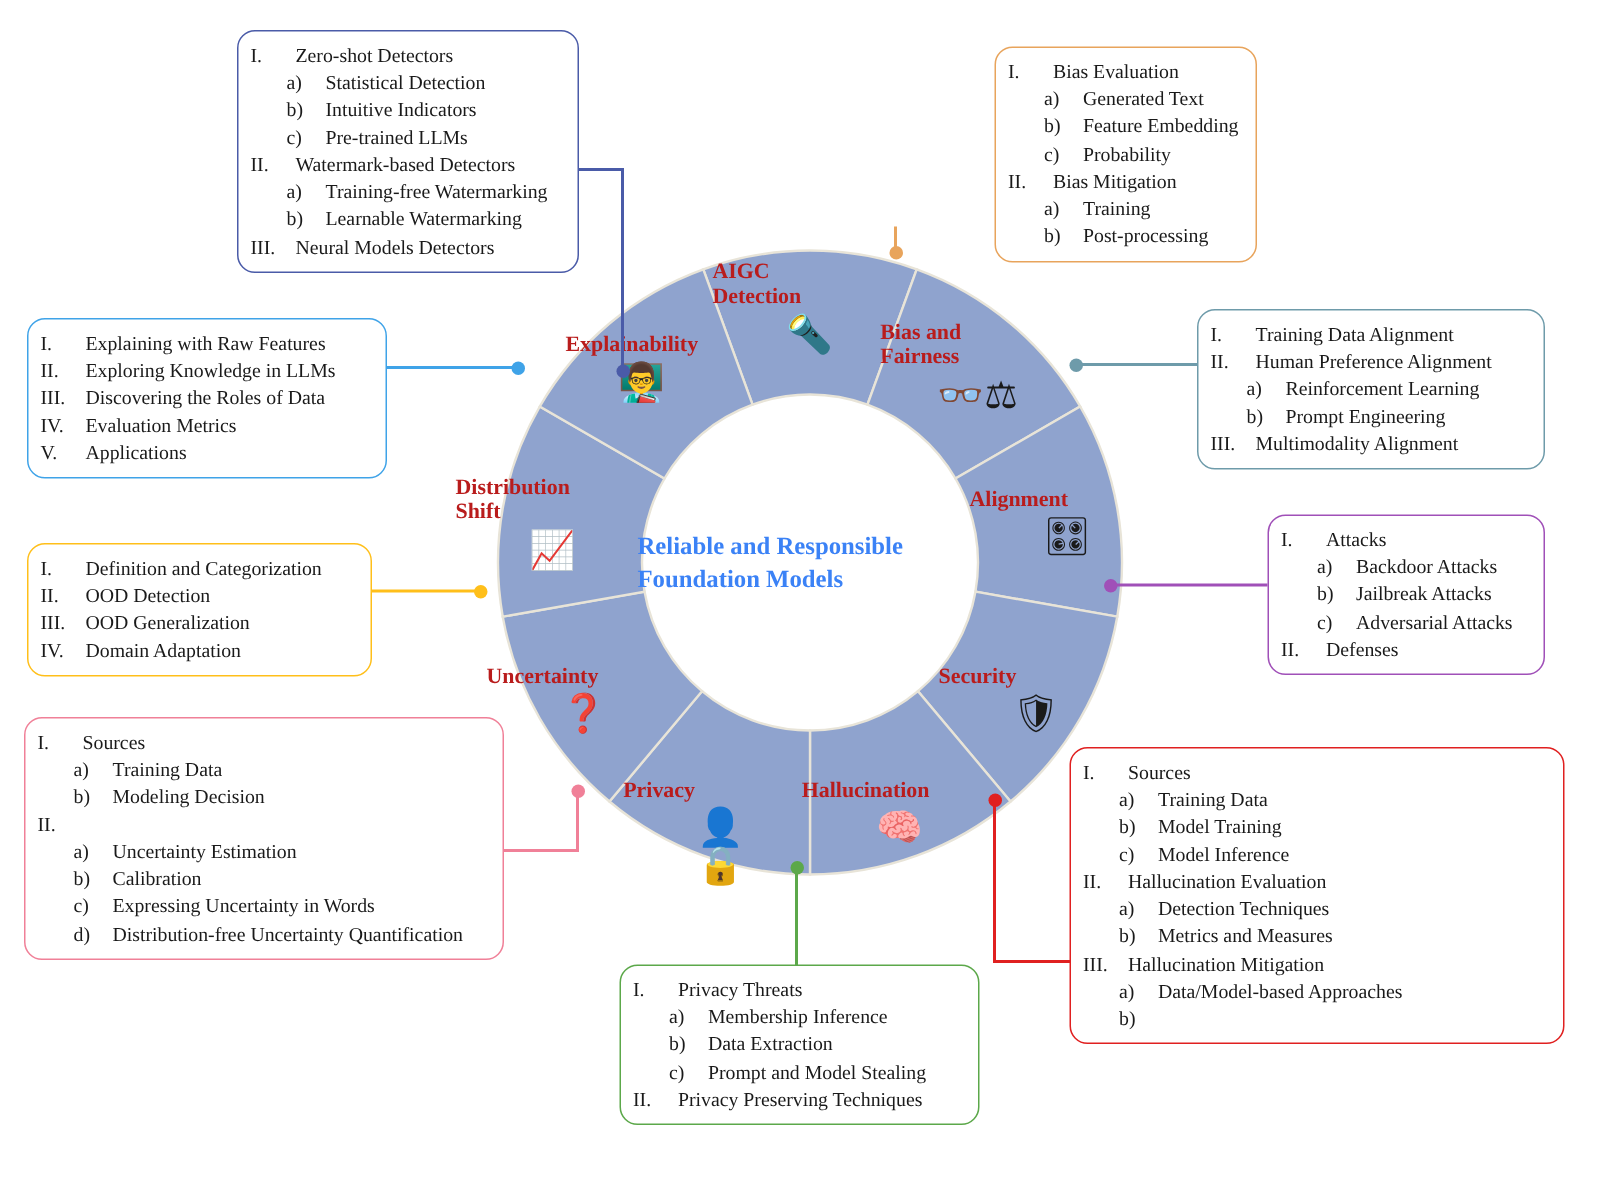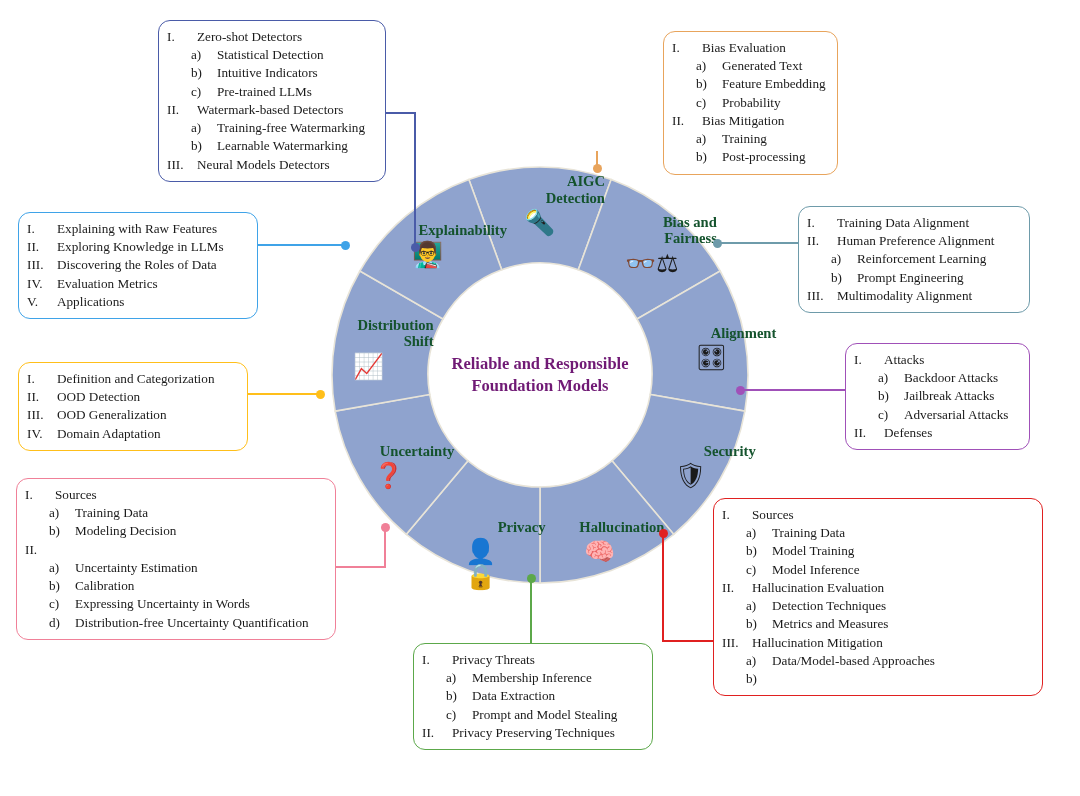--- a/index.html
+++ b/index.html
@@ -15,28 +15,28 @@
   .box li.i2{display:flex;align-items:baseline;line-height:1.38;font-size:13.2px;white-space:nowrap;padding-left:24px;}
   .box li.i2 > .num{display:inline-block;width:26px;flex:0 0 26px;text-align:left;}
   .box .txt{display:inline-block;}
   .dot{position:absolute;width:9px;height:9px;border-radius:50%;z-index:6;}
   .hline{position:absolute;height:2px;z-index:3;}
   .vline{position:absolute;width:2px;z-index:3;}
 
   
   #donut-wrap{position:absolute;left:330px;top:165px;width:420px;height:420px;z-index:2;}
   #donut-svg{position:absolute;left:0;top:0;}
-  .seg-label{position:absolute;text-align:right;font-weight:bold;font-size:14.6px;
-             line-height:1.14;color:#14532d;z-index:4;pointer-events:none;}
+  .seg-label{position:absolute;text-align:left;font-weight:bold;font-size:14.6px;
+             line-height:1.14;color:#b91c1c;z-index:4;pointer-events:none;}
   .seg-icon{position:absolute;text-align:center;font-size:25px;line-height:1;z-index:4;
             pointer-events:none;font-family:"DejaVu Sans",sans-serif;}
   #center-title{position:absolute;left:330px;top:165px;width:420px;height:420px;
       display:flex;align-items:center;justify-content:center;z-index:4;pointer-events:none;}
-  #center-title span{display:block;width:230px;text-align:center;font-weight:bold;
-      font-size:16.5px;line-height:1.35;color:#701a75;}
+  #center-title span{display:block;width:230px;text-align:left;font-weight:bold;
+      font-size:16.5px;line-height:1.35;color:#3b82f6;}
 </style>
 </head>
 <body>
 
 <div id="donut-wrap">
   <svg id="donut-svg" width="420" height="420" viewBox="0 0 420 420">
       <path d="M 138.8598101882609 14.54393487653104 A 208 208 0 0 1 281.1401898117391 14.543934876531068 L 248.3062560524749 104.75442647197826 A 112 112 0 0 0 171.6937439475251 104.75442647197826 Z" fill="#8FA3CE" stroke="#E8E4D8" stroke-width="1.6"></path>
       <path d="M 281.1401898117391 14.543934876531068 A 208 208 0 0 1 390.1332839871633 106.00000000000001 L 306.99484522385717 154 A 112 112 0 0 0 248.3062560524749 104.75442647197826 Z" fill="#8FA3CE" stroke="#E8E4D8" stroke-width="1.6"></path>
       <path d="M 390.1332839871633 106.00000000000001 A 208 208 0 0 1 414.8400126265393 246.1188209547215 L 320.2984683373673 229.4485958986962 A 112 112 0 0 0 306.99484522385717 154 Z" fill="#8FA3CE" stroke="#E8E4D8" stroke-width="1.6"></path>
       <path d="M 414.8400126265393 246.1188209547215 A 208 208 0 0 1 343.6998228148002 369.3372441687474 L 281.9922122848924 295.7969776293255 A 112 112 0 0 0 320.2984683373673 229.4485958986962 Z" fill="#8FA3CE" stroke="#E8E4D8" stroke-width="1.6"></path>

